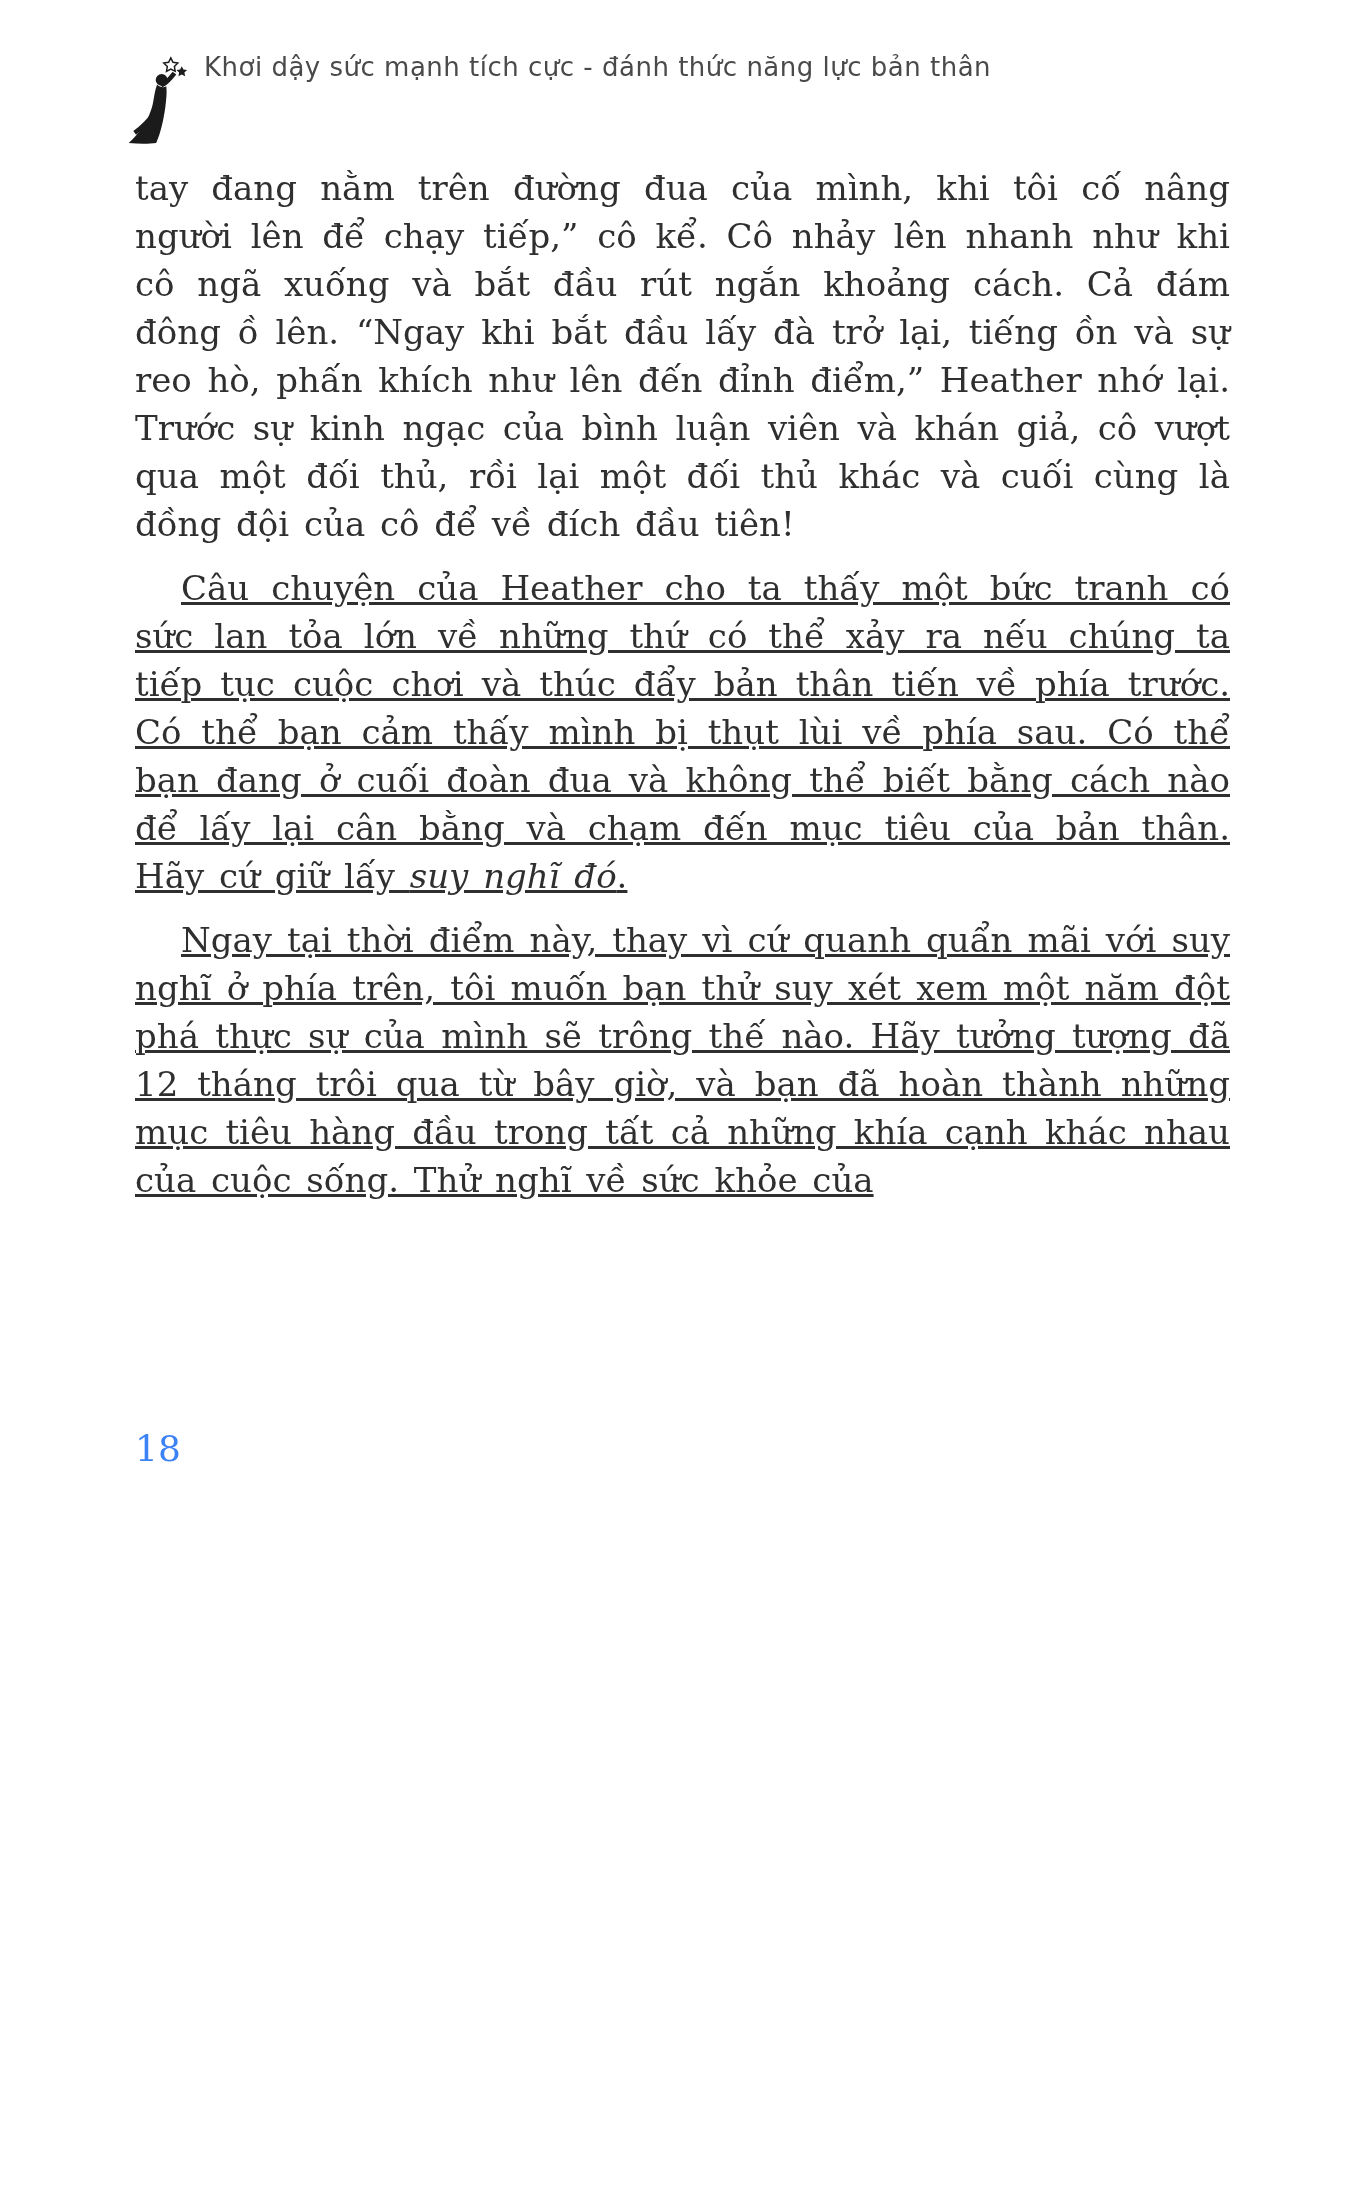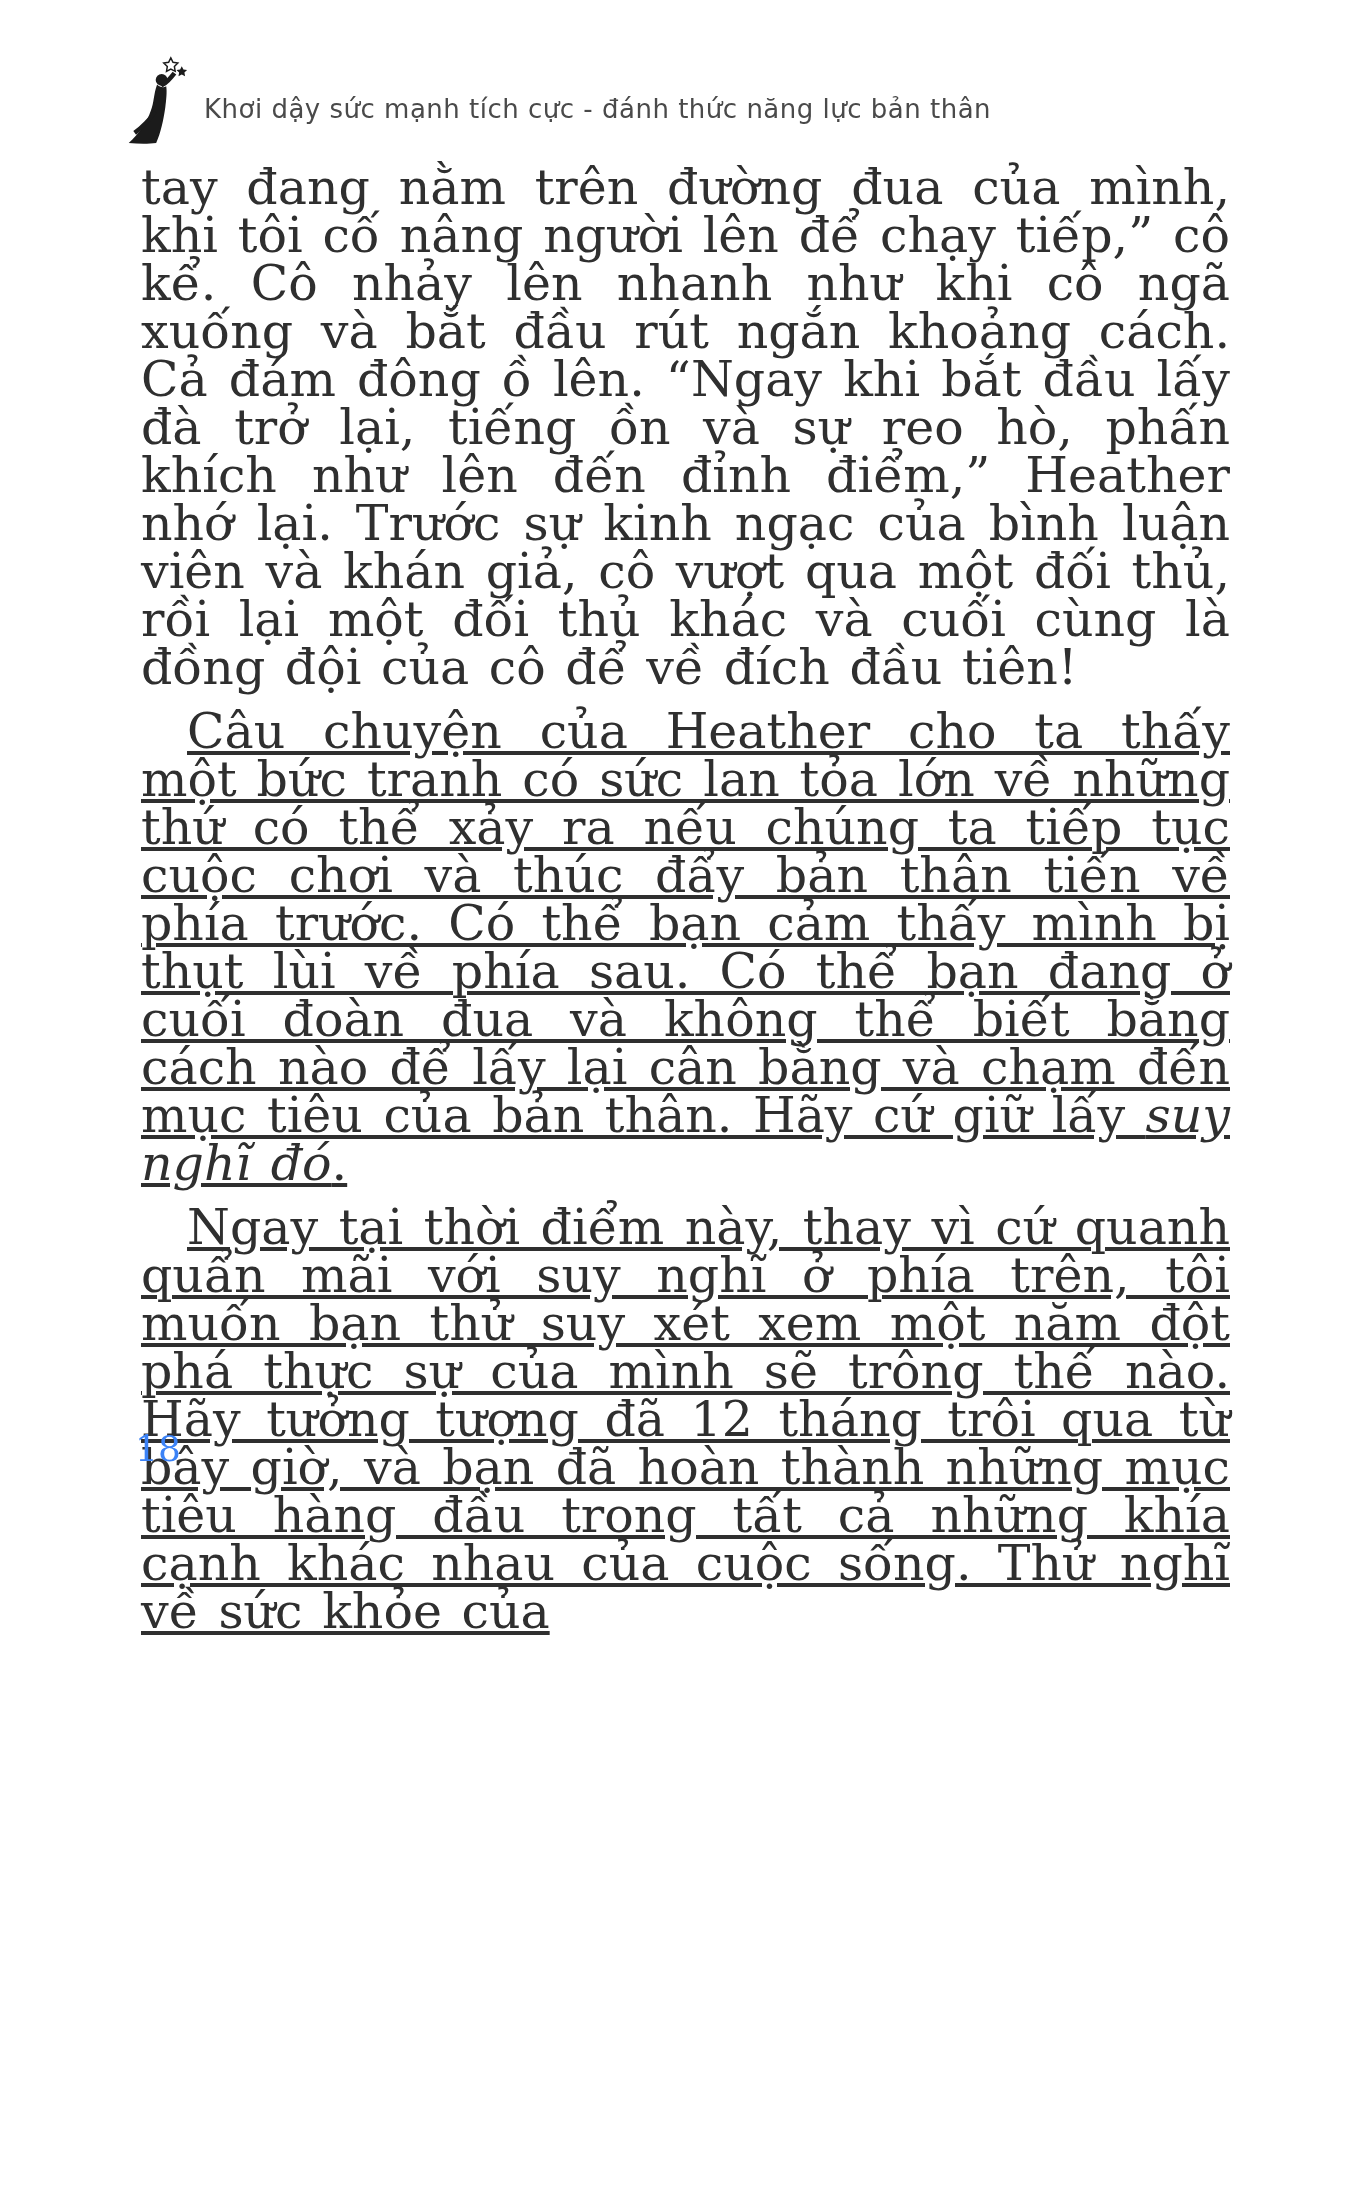--- a/index.html
+++ b/index.html
@@ -32,35 +32,34 @@
   }
   .logo svg {
     width: 64px;
     height: 96px;
     display: block;
   }
   .header-title {
     font-family: "DejaVu Sans", "Liberation Sans", sans-serif;
     font-size: 26px;
     color: #4a4a4a;
-    margin-top: 42px;
     letter-spacing: 0.5px;
     white-space: nowrap;
   }
   
   .content {
     position: absolute;
     top: 164px;
     left: 135px;
     width: 1095px;
     text-align: justify;
   }
   .content p {
-    margin: 0 0 16px 6px;
-    font-size: 49px;
+    margin: 0 0 16px 0;
+    font-size: 34px;
     line-height: 48px;
     word-spacing: 4px;
   }
   .content p.indent {
     text-indent: 46px;
     text-decoration: underline;
   }
   .content em {
     font-style: italic;
   }

